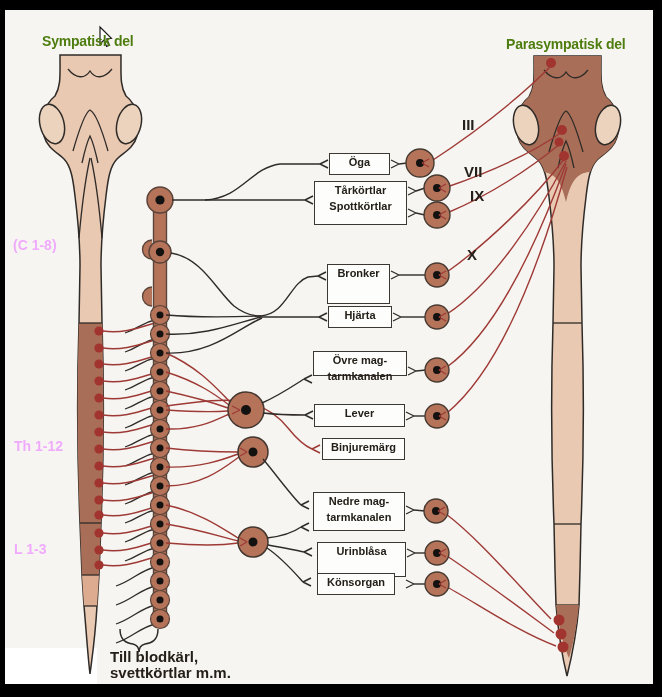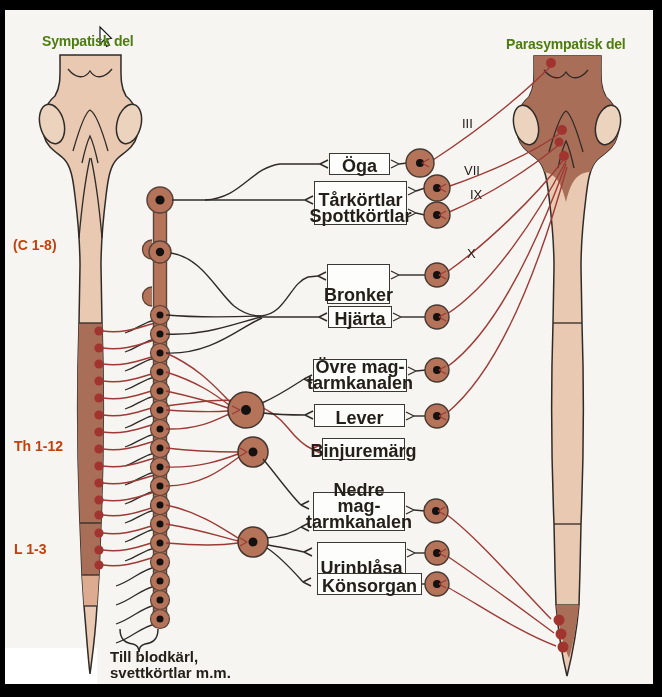--- a/index.html
+++ b/index.html
@@ -5,25 +5,25 @@
   html,body{margin:0;padding:0}
   body{width:662px;height:697px;position:relative;background:#000;
        font-family:"Liberation Sans",sans-serif;overflow:hidden}
   .stage{position:absolute;left:5px;top:10px;width:648px;height:674px;
          background:#f7f5f1;z-index:1}
   .white-patch{position:absolute;left:5px;top:648px;width:92px;height:36px;
          background:#fff;z-index:1}
   svg.art{position:absolute;left:0;top:0;z-index:2;pointer-events:none}
   .lbl{position:absolute;z-index:3;color:#4d7c0f;white-space:nowrap}
   .title{font-size:14px;font-weight:bold;letter-spacing:-0.2px}
-  .seg{font-size:14px;font-weight:bold;color:#c2410c}
-  .cn{font-size:13px;font-weight:normal;color:#242019}
+  .seg{font-size:14px;font-weight:bold;color:#f0abfc}
+  .cn{font-size:15px;font-weight:bold;color:#242019}
   .box{position:absolute;z-index:3;background:#fdfdfc;border:1.6px solid #3b3733;
-       box-sizing:border-box;display:flex;flex-direction:column;justify-content:flex-end;
-       align-items:center;font-size:18px;font-weight:bold;color:#242019;
+       box-sizing:border-box;display:flex;flex-direction:column;justify-content:flex-start;
+       align-items:center;font-size:11px;font-weight:bold;color:#242019;
        line-height:16px;text-align:center}
   .foot{position:absolute;z-index:3;font-size:15px;font-weight:bold;
         color:#242019;line-height:16px}
 </style>
 </head>
 <body>
 
 <div class="stage"></div>
 <div class="white-patch"></div>
 
@@ -336,37 +336,37 @@
 <div class="box" style="left:314px;top:181px;width:93px;height:44px">
   <span>Tårkörtlar</span>
   <span>Spottkörtlar</span>
 </div>
 <div class="box" style="left:327px;top:264px;width:63px;height:40px">
   <span>Bronker</span>
 </div>
 <div class="box" style="left:328px;top:306px;width:64px;height:22px">
   <span>Hjärta</span>
 </div>
-<div class="box" style="left:313px;top:359px;width:94px;height:33px">
+<div class="box" style="left:313px;top:351px;width:94px;height:25px">
   <span>Övre mag-</span>
   <span>tarmkanalen</span>
 </div>
 <div class="box" style="left:314px;top:404px;width:91px;height:23px">
   <span>Lever</span>
 </div>
 <div class="box" style="left:322px;top:438px;width:83px;height:22px">
   <span>Binjuremärg</span>
 </div>
 <div class="box" style="left:313px;top:492px;width:92px;height:39px">
   <span>Nedre mag-</span>
   <span>tarmkanalen</span>
 </div>
 <div class="box" style="left:317px;top:542px;width:89px;height:35px">
   <span>Urinblåsa</span>
 </div>
-<div class="box" style="left:317px;top:573px;width:105px;height:22px">
+<div class="box" style="left:317px;top:573px;width:78px;height:22px">
   <span>Könsorgan</span>
 </div>
 
 <div class="foot" style="left:110px;top:649px">
   <div>Till blodkärl,</div>
   <div>svettkörtlar m.m.</div>
 </div>
 
 </body></html>

